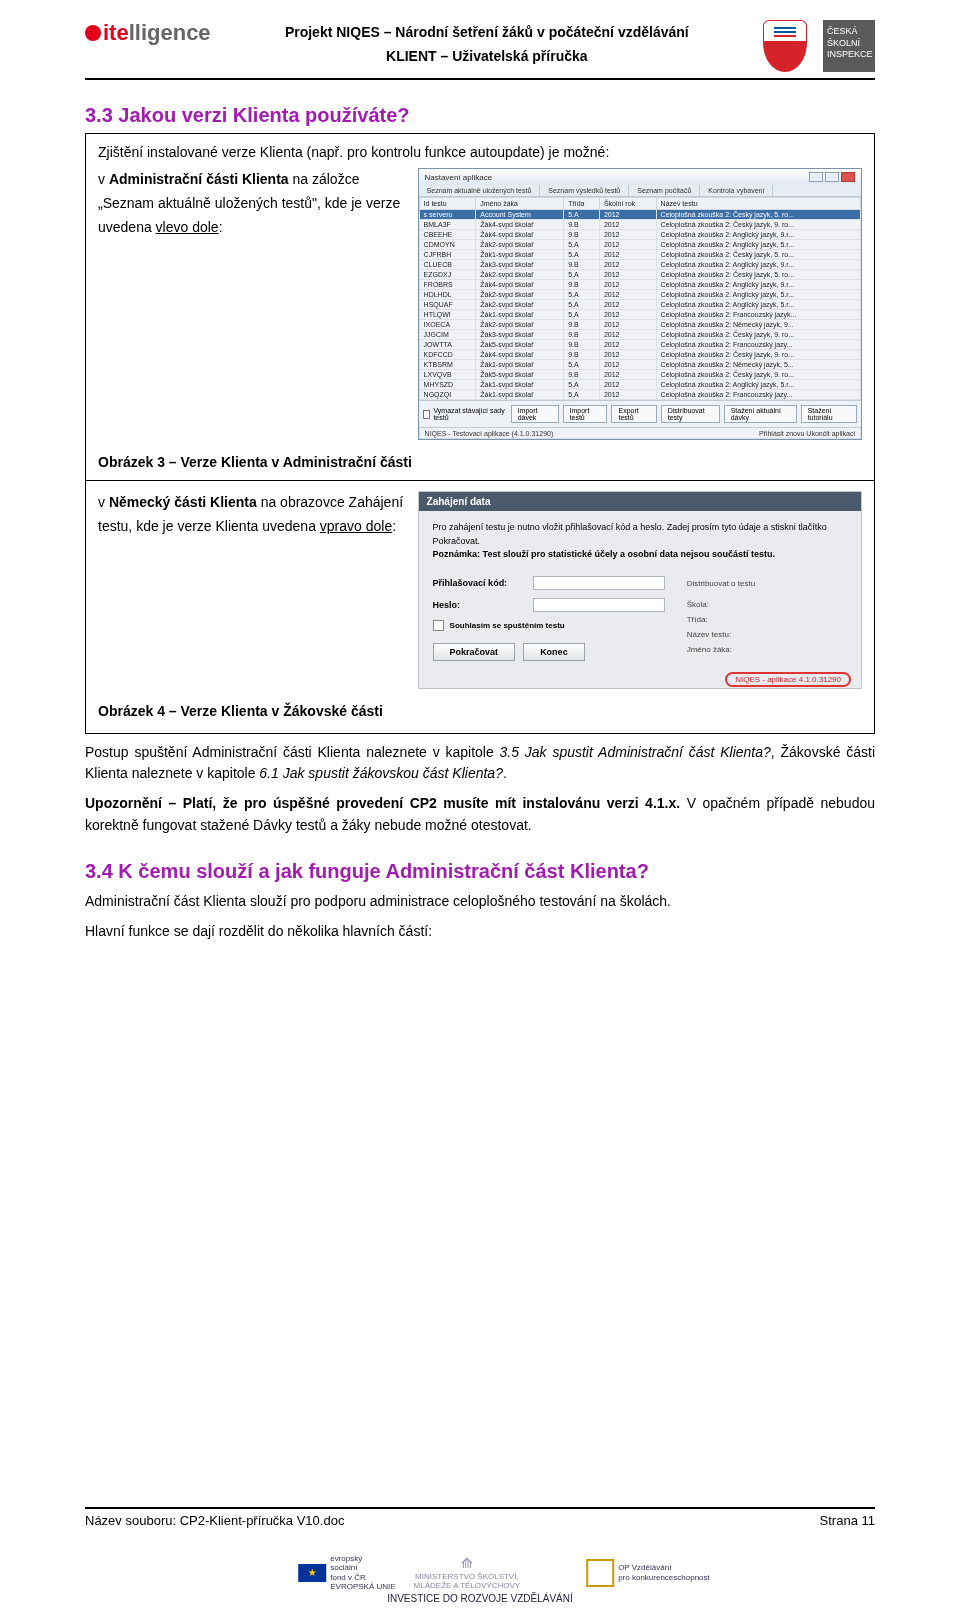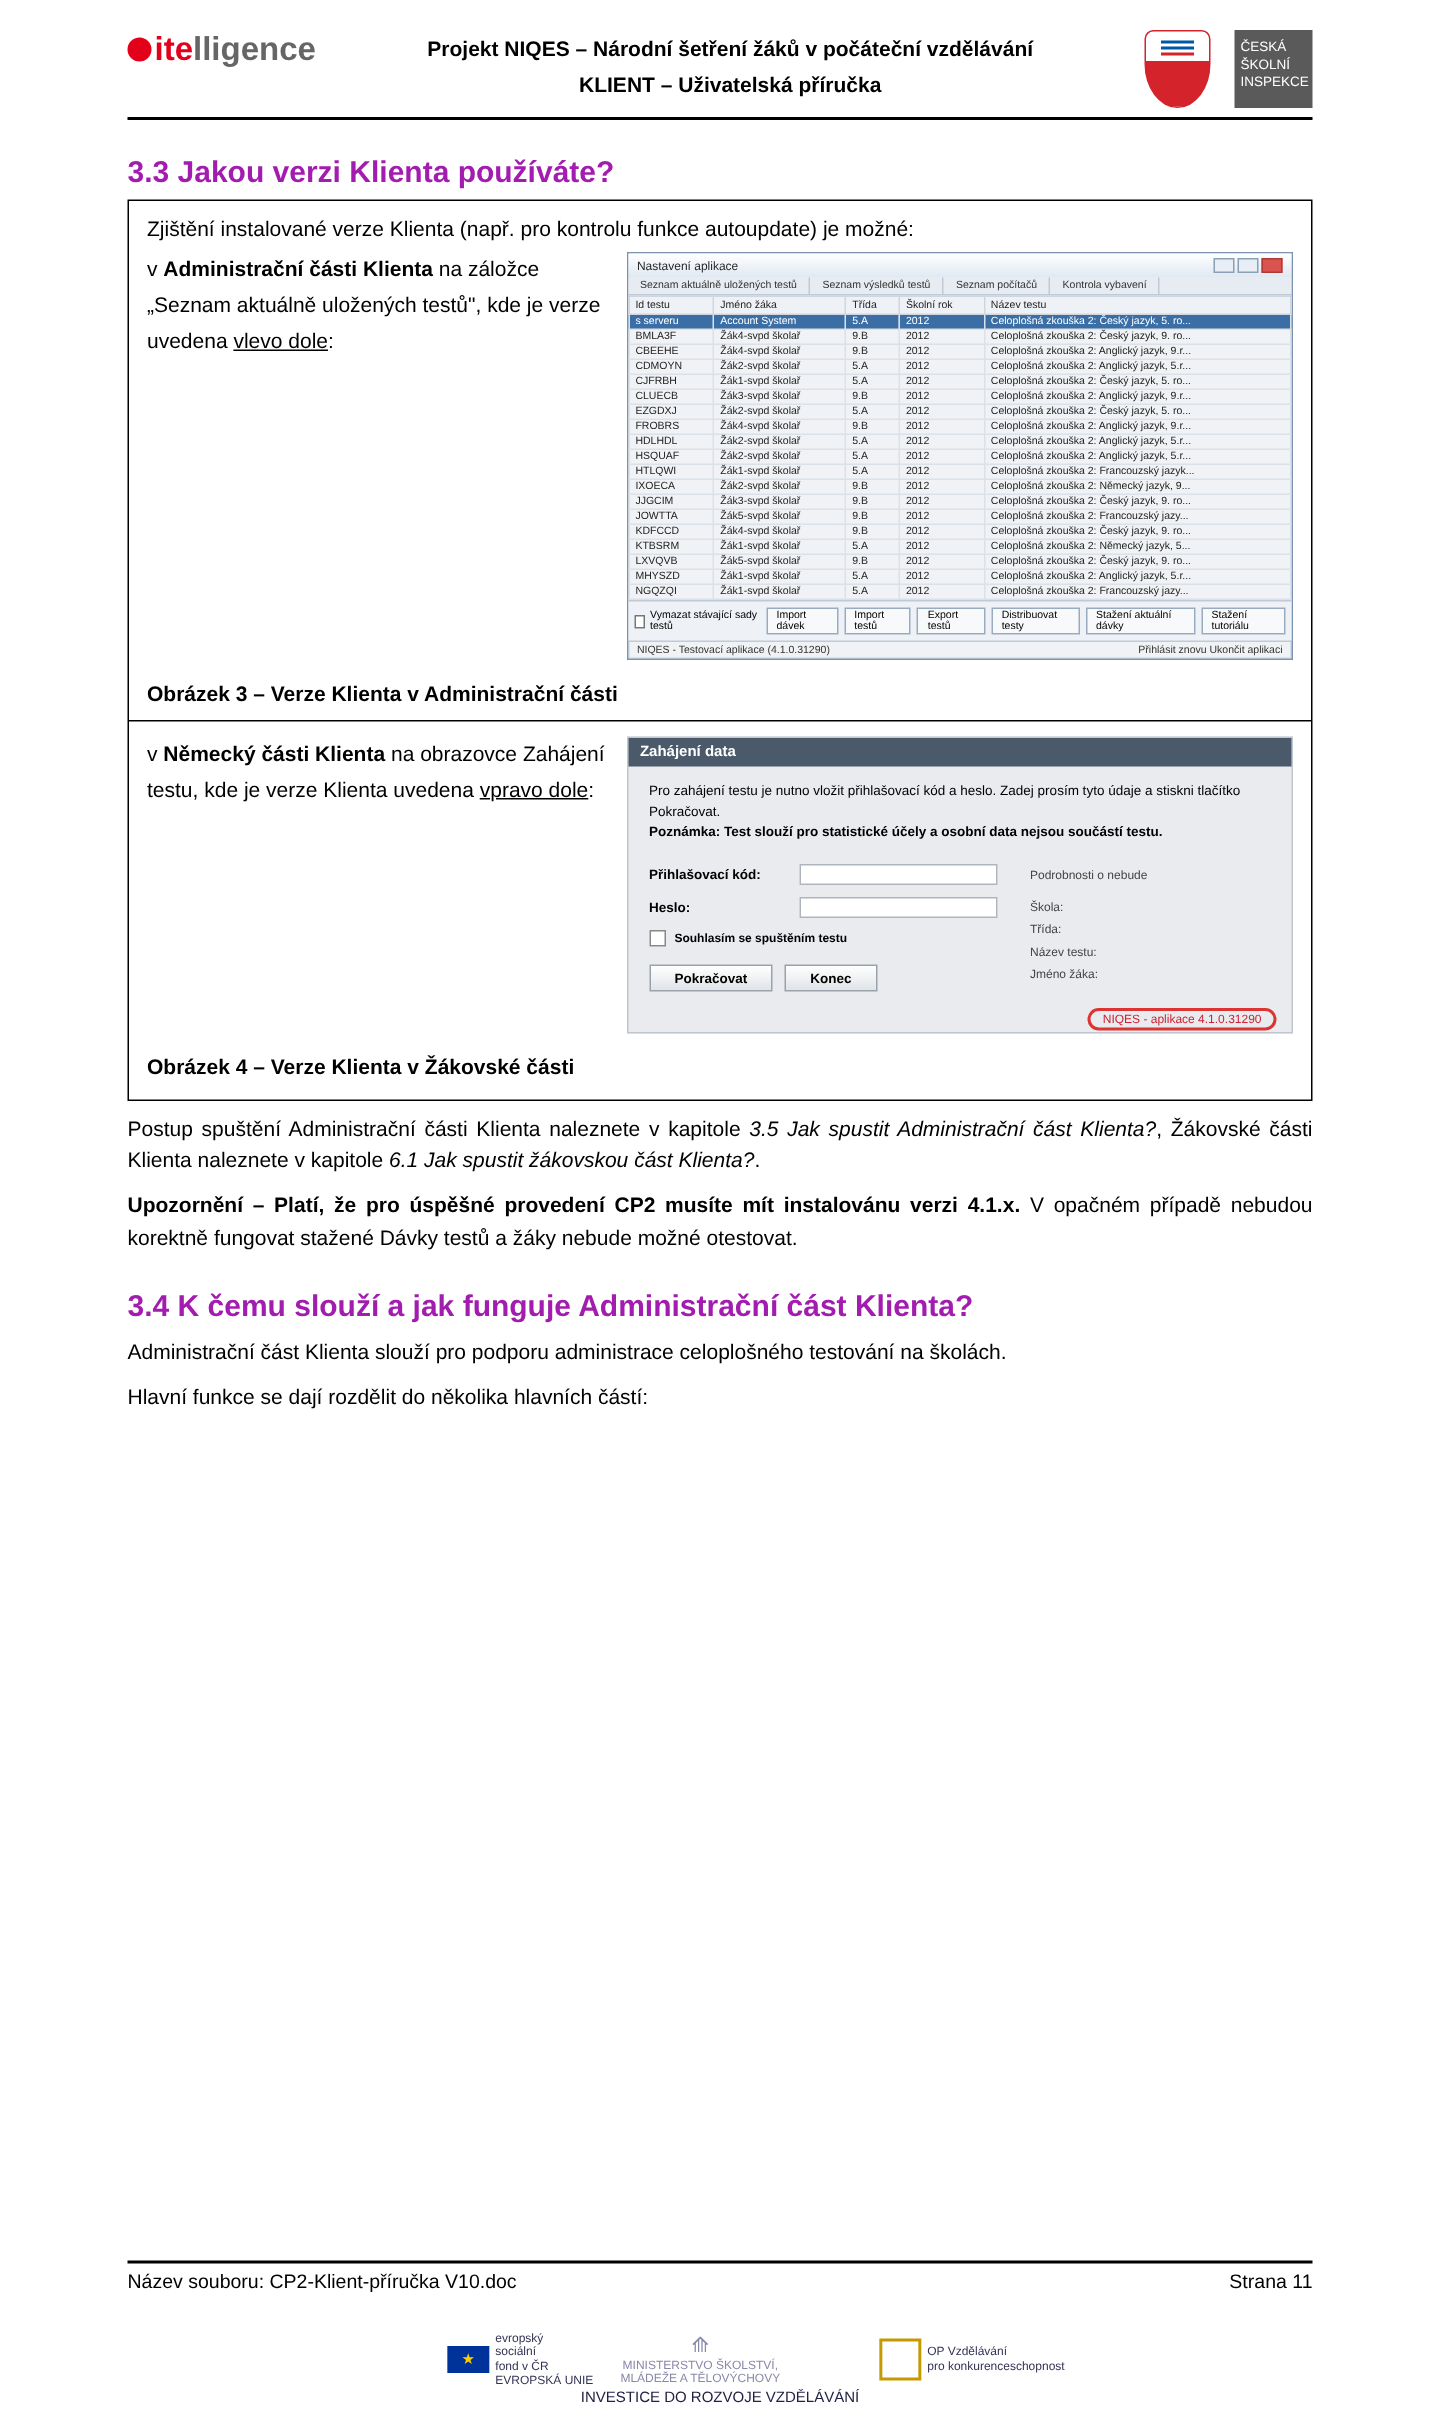--- a/index.html
+++ b/index.html
@@ -350,21 +350,21 @@
                 <div class="chkrow">
                   <span class="chk"></span>
                   <span>Souhlasím se spuštěním testu</span>
                 </div>
                 <div class="login-btns">
                   <span class="b">Pokračovat</span>
                   <span class="b">Konec</span>
                 </div>
               </div>
               <div class="login-right">
-                <div style="margin-bottom:6px;">Podrobnosti o nebude</div>
+                <div style="margin-bottom:6px;">Distribuovat o testu</div>
                 <div>Škola:</div>
                 <div>Třída:</div>
                 <div>Název testu:</div>
                 <div>Jméno žáka:</div>
               </div>
             </div>
           </div>
           <div class="login-version"><span>NIQES - aplikace 4.1.0.31290</span></div>
         </div>
       </div>

